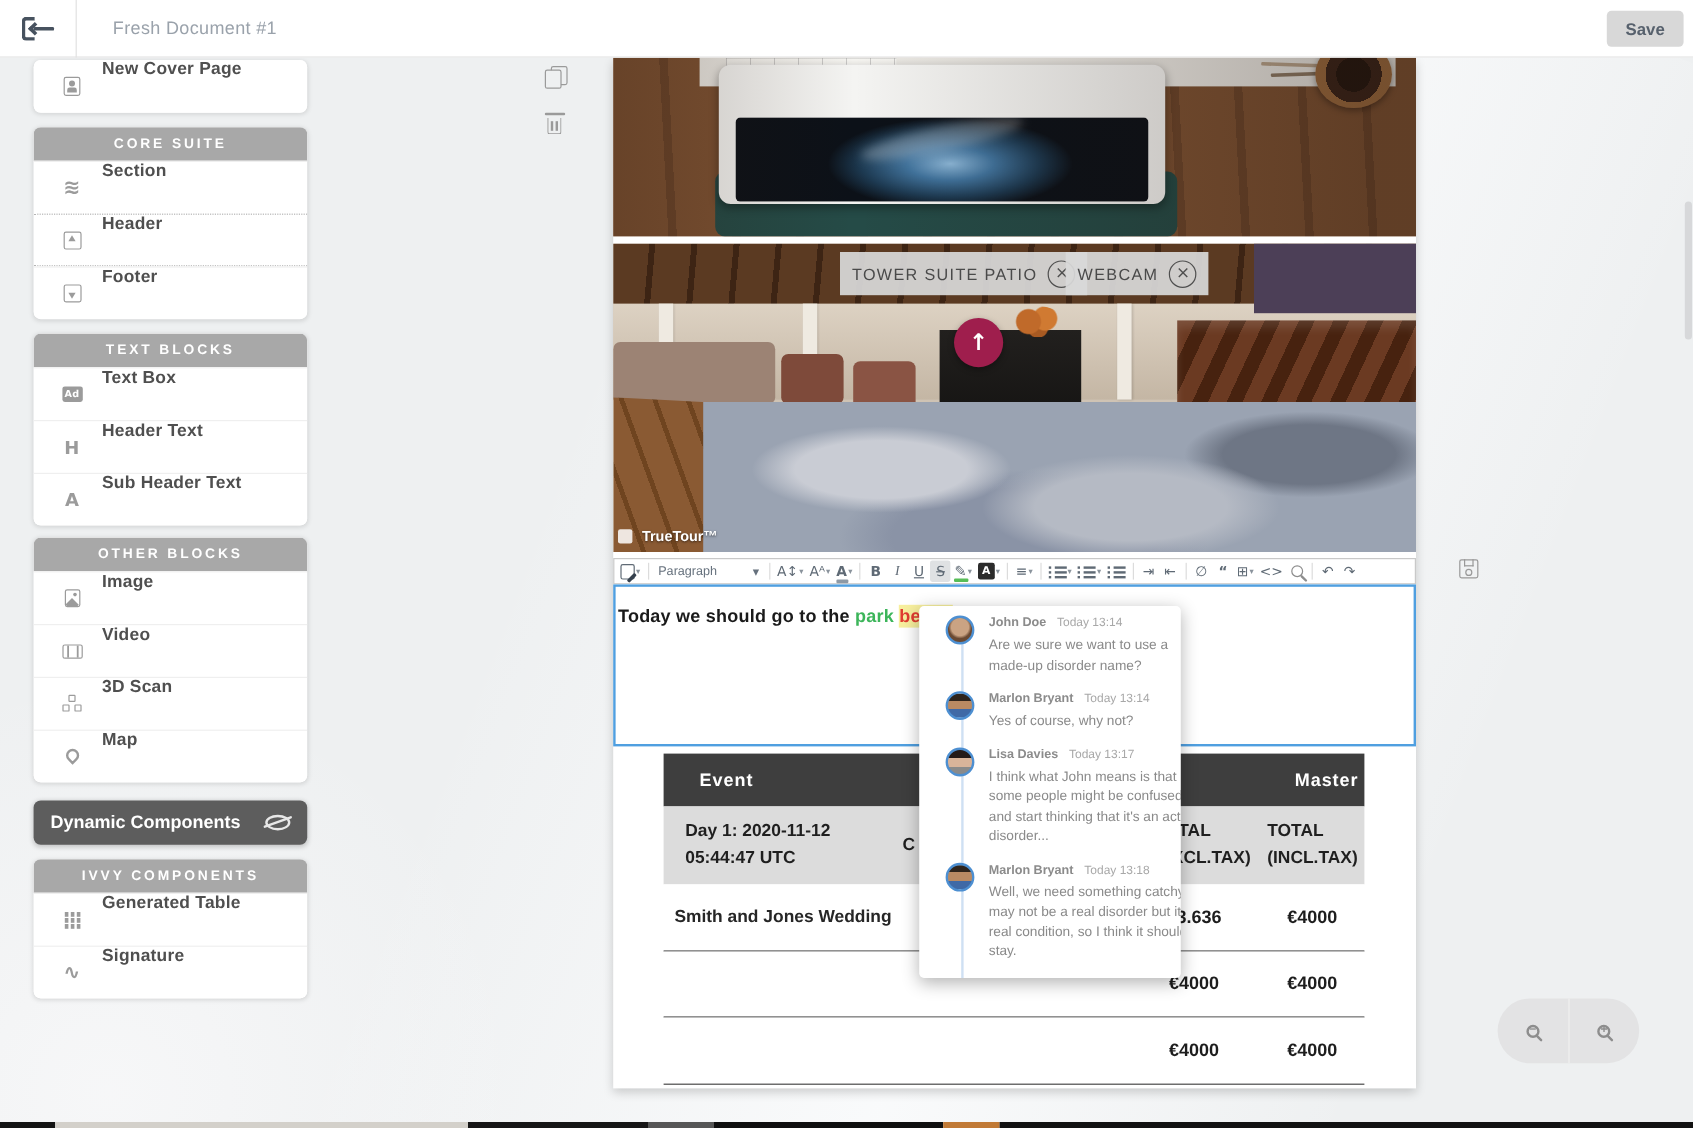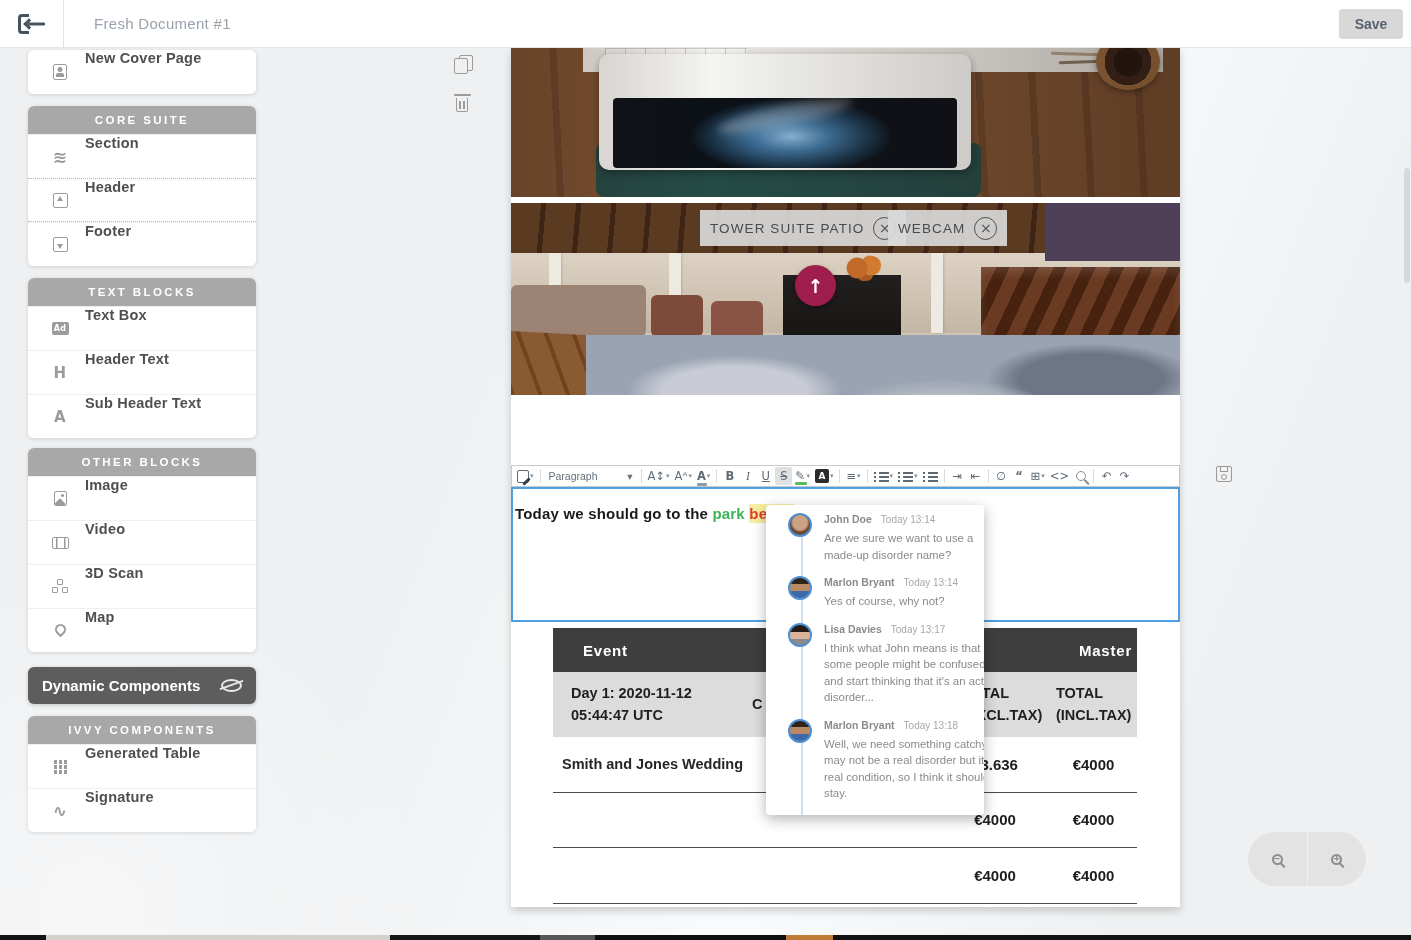--- a/index.html
+++ b/index.html
@@ -109,21 +109,21 @@
   .photo .pen2{position:absolute;left:548px;top:12px;width:70px;height:2.5px;background:#8d7a65;transform:rotate(-2deg);border-radius:1px;}
   .photo .mat{position:absolute;left:85px;top:95px;width:385px;height:54px;background:#254b47;border-radius:8px;}
   .photo .device{position:absolute;left:88px;top:6px;width:372px;height:116px;background:#f4f4f2;border-radius:10px;box-shadow:0 3px 8px rgba(0,0,0,.35);}
   .photo .screen{position:absolute;left:102px;top:50px;width:344px;height:70px;border-radius:4px;
     background:radial-gradient(ellipse 120px 45px at 52% 55%, #8db8d9 0%, #41749e 30%, #1d3a52 62%, #0c1118 85%),#0c1118;}
   .photo .screen::after{content:"";position:absolute;left:30%;top:10%;width:40%;height:30%;background:rgba(255,255,255,.25);transform:rotate(-12deg);border-radius:50%;filter:blur(4px);}
   .photo .cup{position:absolute;left:585px;top:-14px;width:64px;height:56px;border-radius:50%;
     background:radial-gradient(circle,#241710 0 34%,#3a241a 34% 55%,#9c6b3f 55% 100%);box-shadow:0 2px 6px rgba(0,0,0,.4);}
 
   
-  .tour{position:absolute;left:0;top:155px;width:669px;height:192px;overflow:hidden;background:#cfc3b4;padding-left:20px;}
+  .tour{position:absolute;left:0;top:155px;width:669px;height:257px;overflow:hidden;background:#cfc3b4;padding-left:20px;}
   .tour .ceiling{position:absolute;left:0;top:0;width:669px;height:50px;
     background:repeating-linear-gradient(95deg,#5b3a22 0 30px,#3d2414 30px 35px);}
   .tour .skybox{position:absolute;right:0;top:0;width:135px;height:58px;background:#4c3f57;}
   .tour .wall{position:absolute;left:0;top:50px;width:669px;height:80px;background:linear-gradient(180deg,#ddd2c3,#c4b6a4);}
   .tour .col{position:absolute;top:50px;width:12px;height:80px;background:#efeae1;box-shadow:1px 0 2px rgba(0,0,0,.15);}
   .tour .sofa{position:absolute;left:0;top:82px;width:135px;height:52px;background:#9c8374;border-radius:6px;}
   .tour .chair{position:absolute;width:52px;height:42px;background:#7e4a3a;border-radius:6px;}
   .tour .kiosk{position:absolute;left:272px;top:72px;width:118px;height:92px;background:linear-gradient(180deg,#22201e,#121110);}
   .tour .flowers{position:absolute;left:330px;top:52px;width:46px;height:26px;border-radius:50%;
     background:radial-gradient(circle at 35% 50%,#c06a2a 0 30%,transparent 34%),radial-gradient(circle at 65% 40%,#d07a32 0 28%,transparent 32%),radial-gradient(circle at 52% 70%,#a85a22 0 26%,transparent 30%);}

